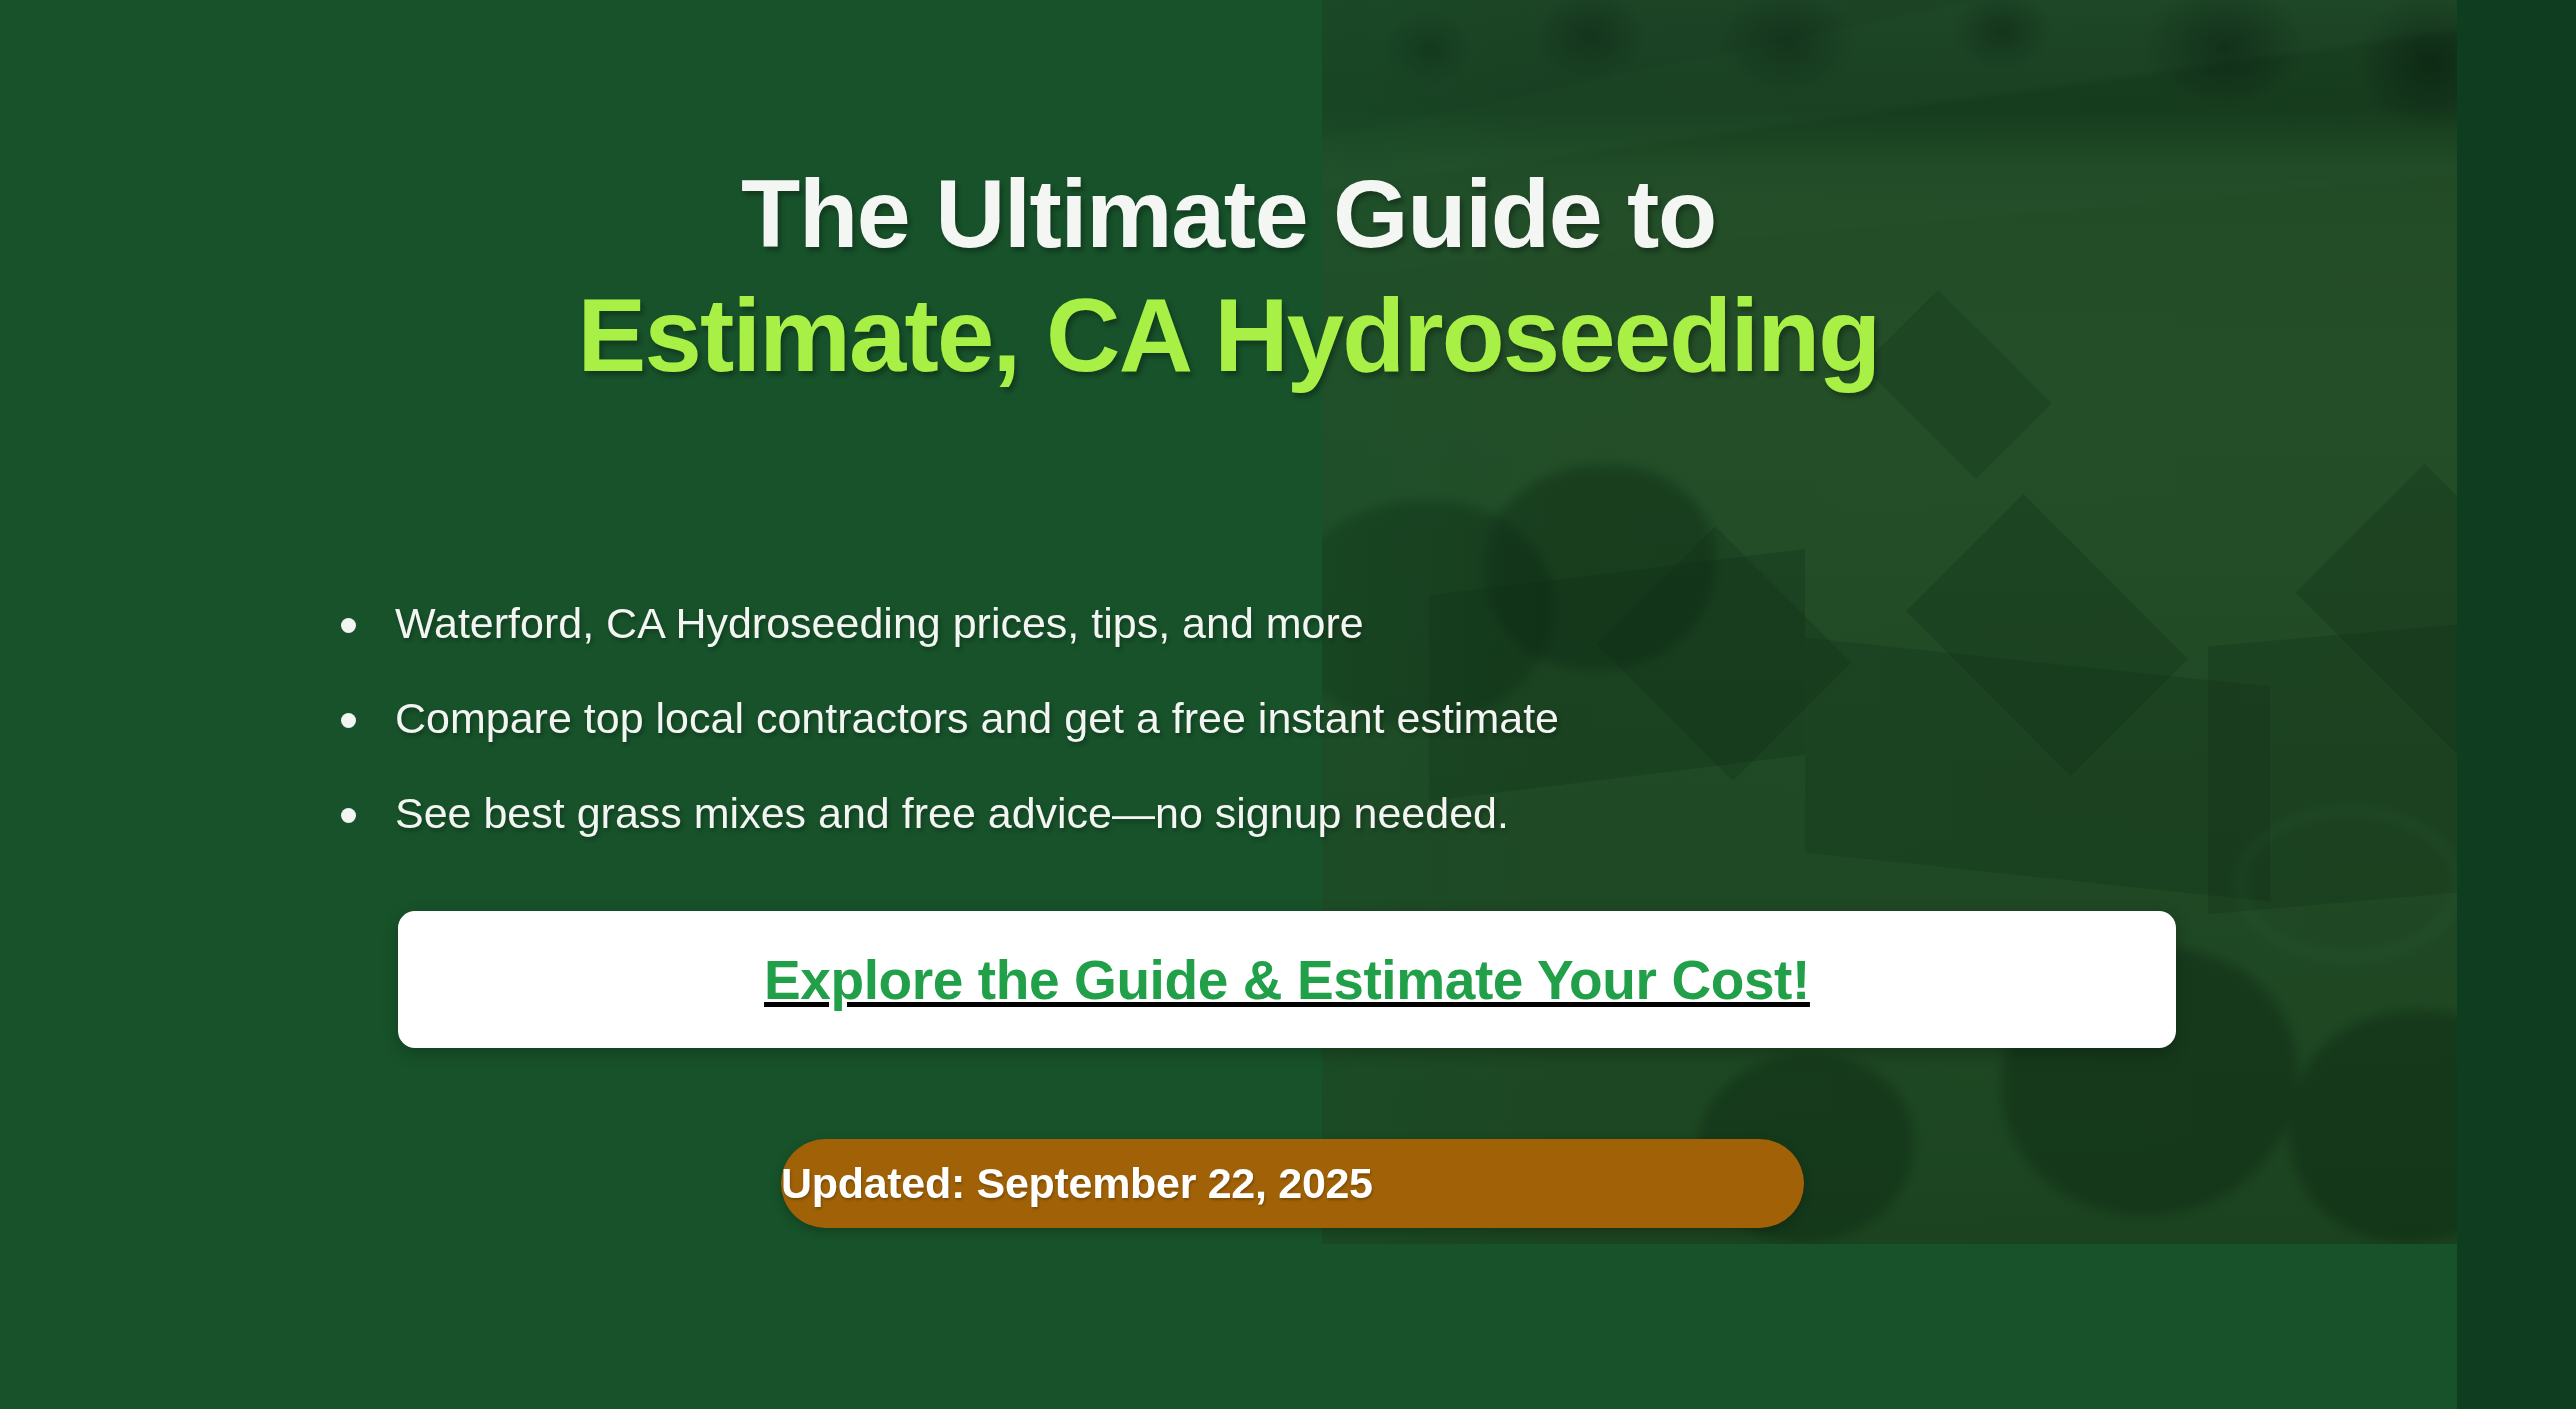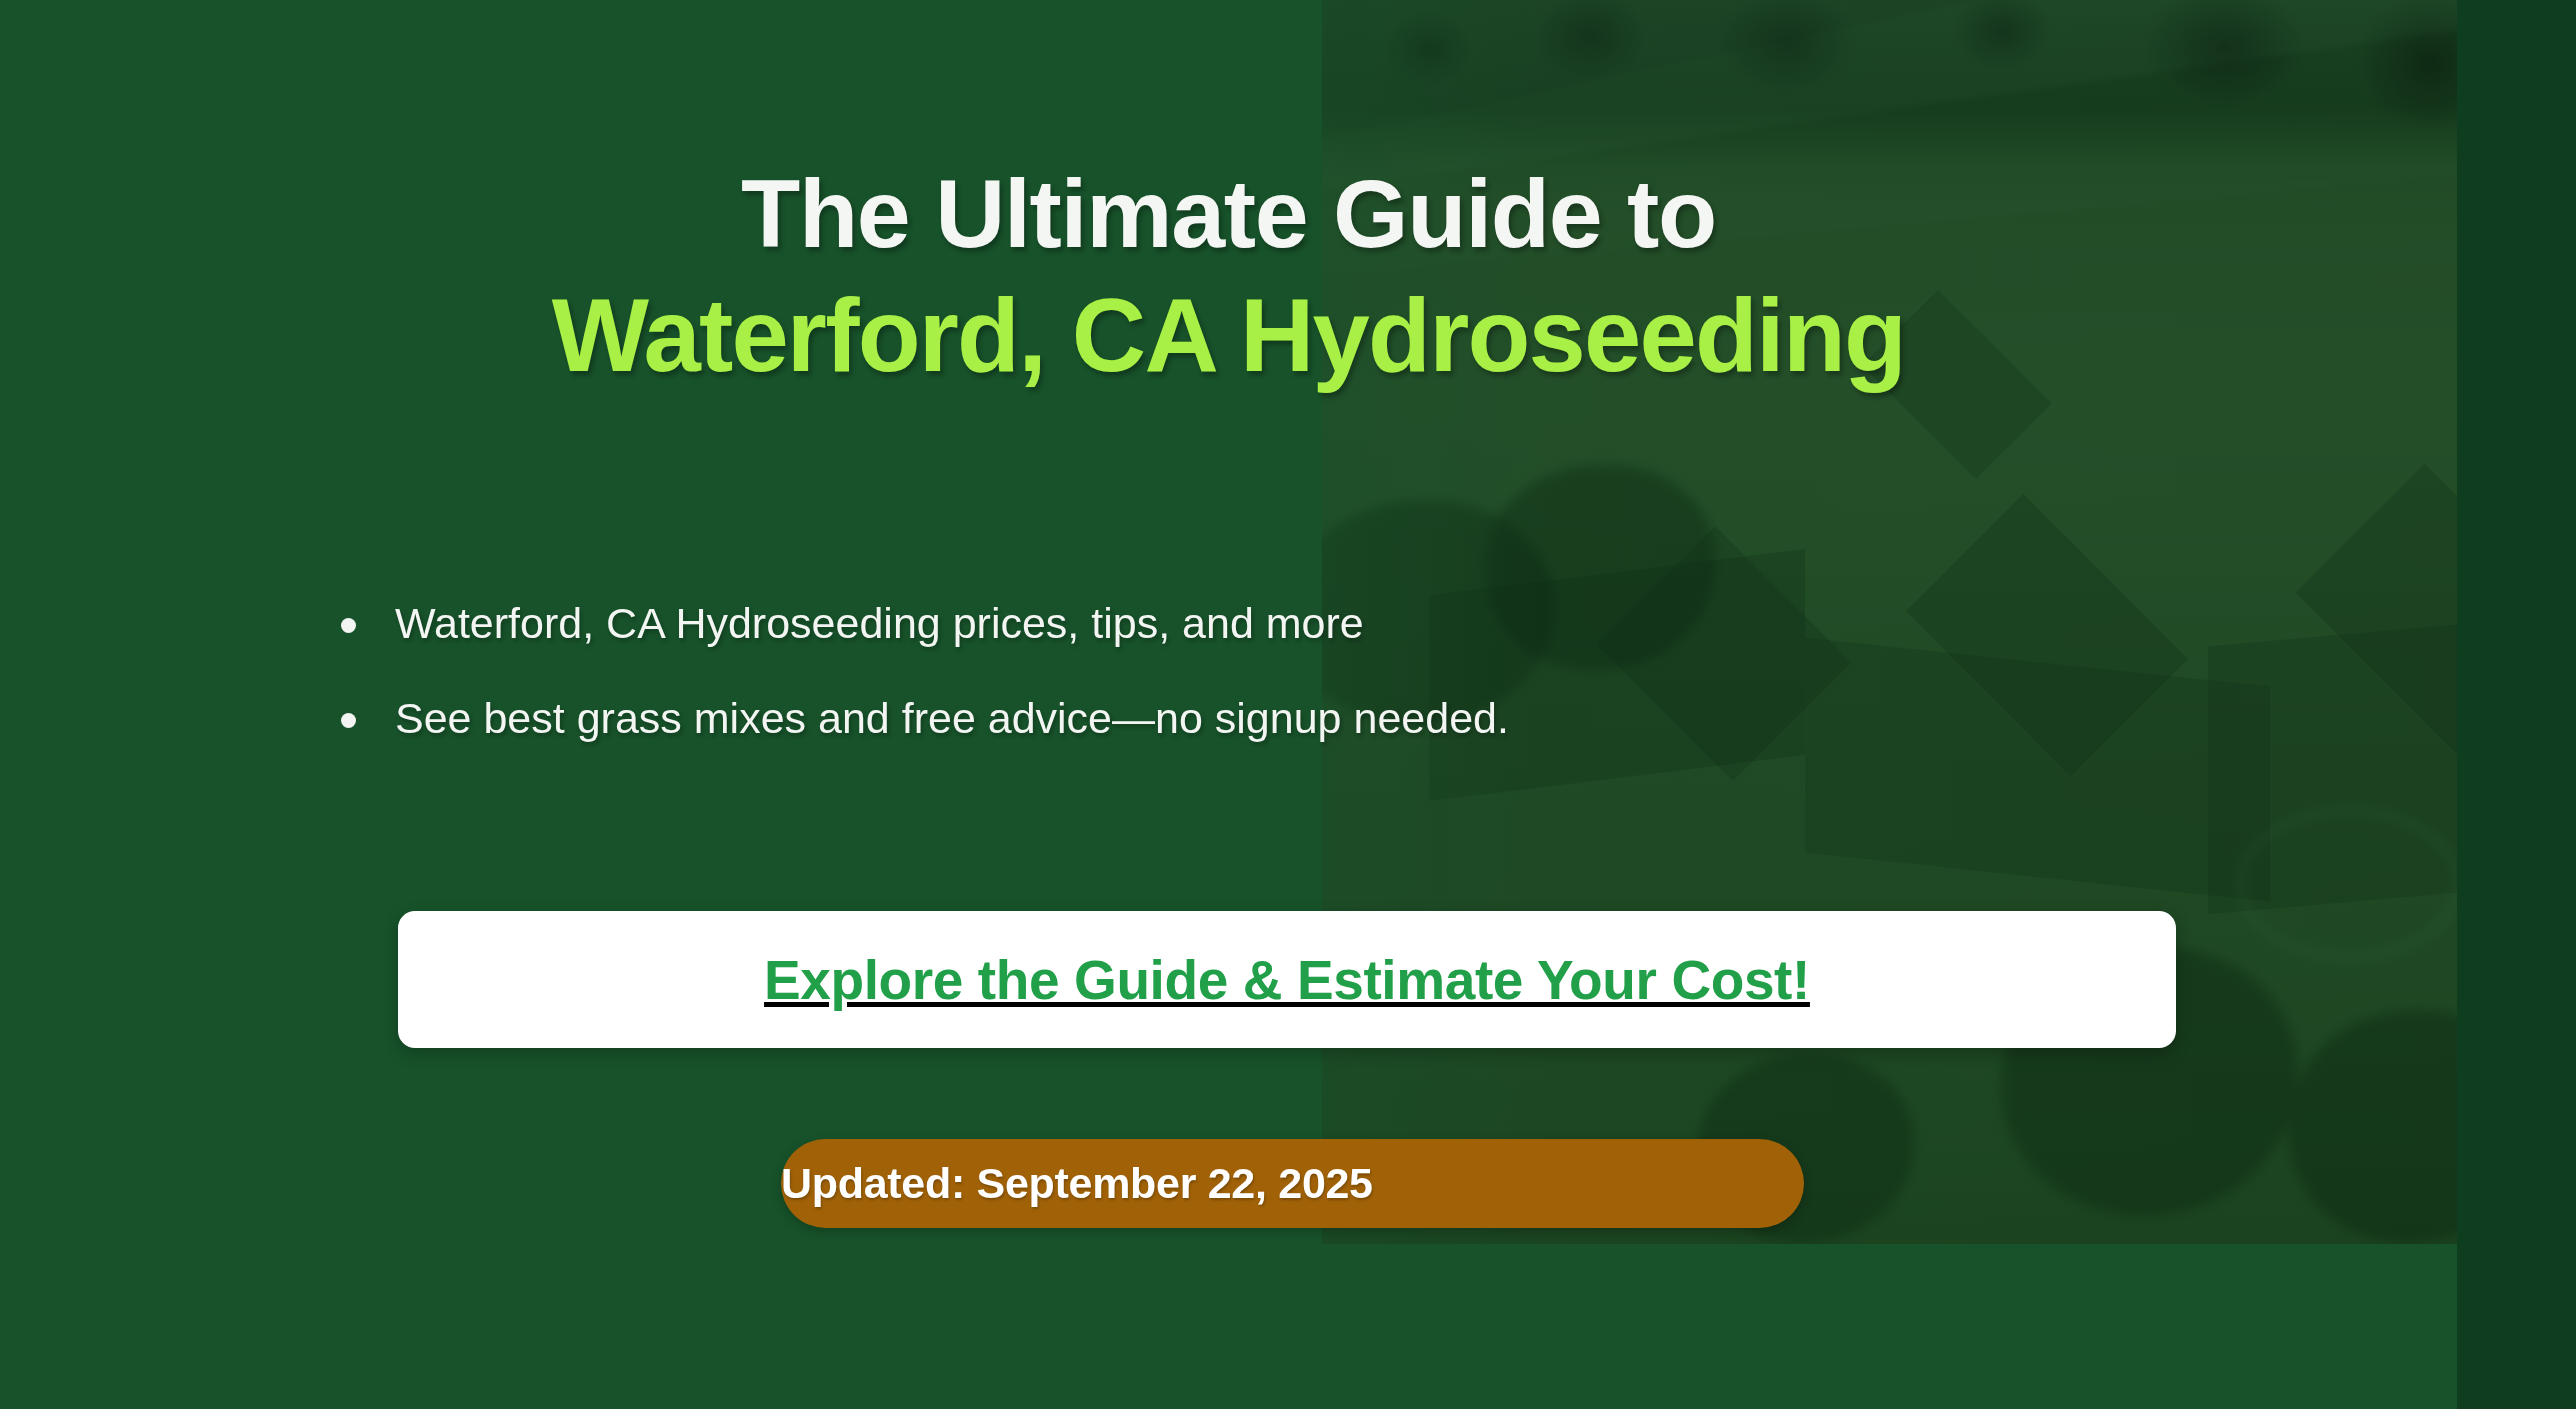--- a/index.html
+++ b/index.html
@@ -249,30 +249,34 @@
 
     <div class="photo-tint"></div>
     <div class="photo-tint2"></div>
     <div class="photo-bottomfade"></div>
   </div>
 
   <div class="content">
 
     <div class="headline">
       <span class="line1">The Ultimate Guide to</span>
-      <span class="line2">Waterford, CA Hydroseeding</span>
+      <span class="line2">Estimate, CA Hydroseeding</span>
     </div>
 
     <ul class="bullets">
       <li>
         <span class="dot"></span>
         <span>Waterford, CA Hydroseeding prices, tips, and more</span>
       </li>
       <li>
         <span class="dot"></span>
+        <span>Compare top local contractors and get a free instant estimate</span>
+      </li>
+      <li>
+        <span class="dot"></span>
         <span>See best grass mixes and free advice—no signup needed.</span>
       </li>
     </ul>
 
     <div class="cta-wrap">
       <button class="cta-button">Explore the Guide &amp; Estimate Your Cost!</button>
     </div>
 
     <div class="badge">
       <span>Updated: September 22, 2025</span>

